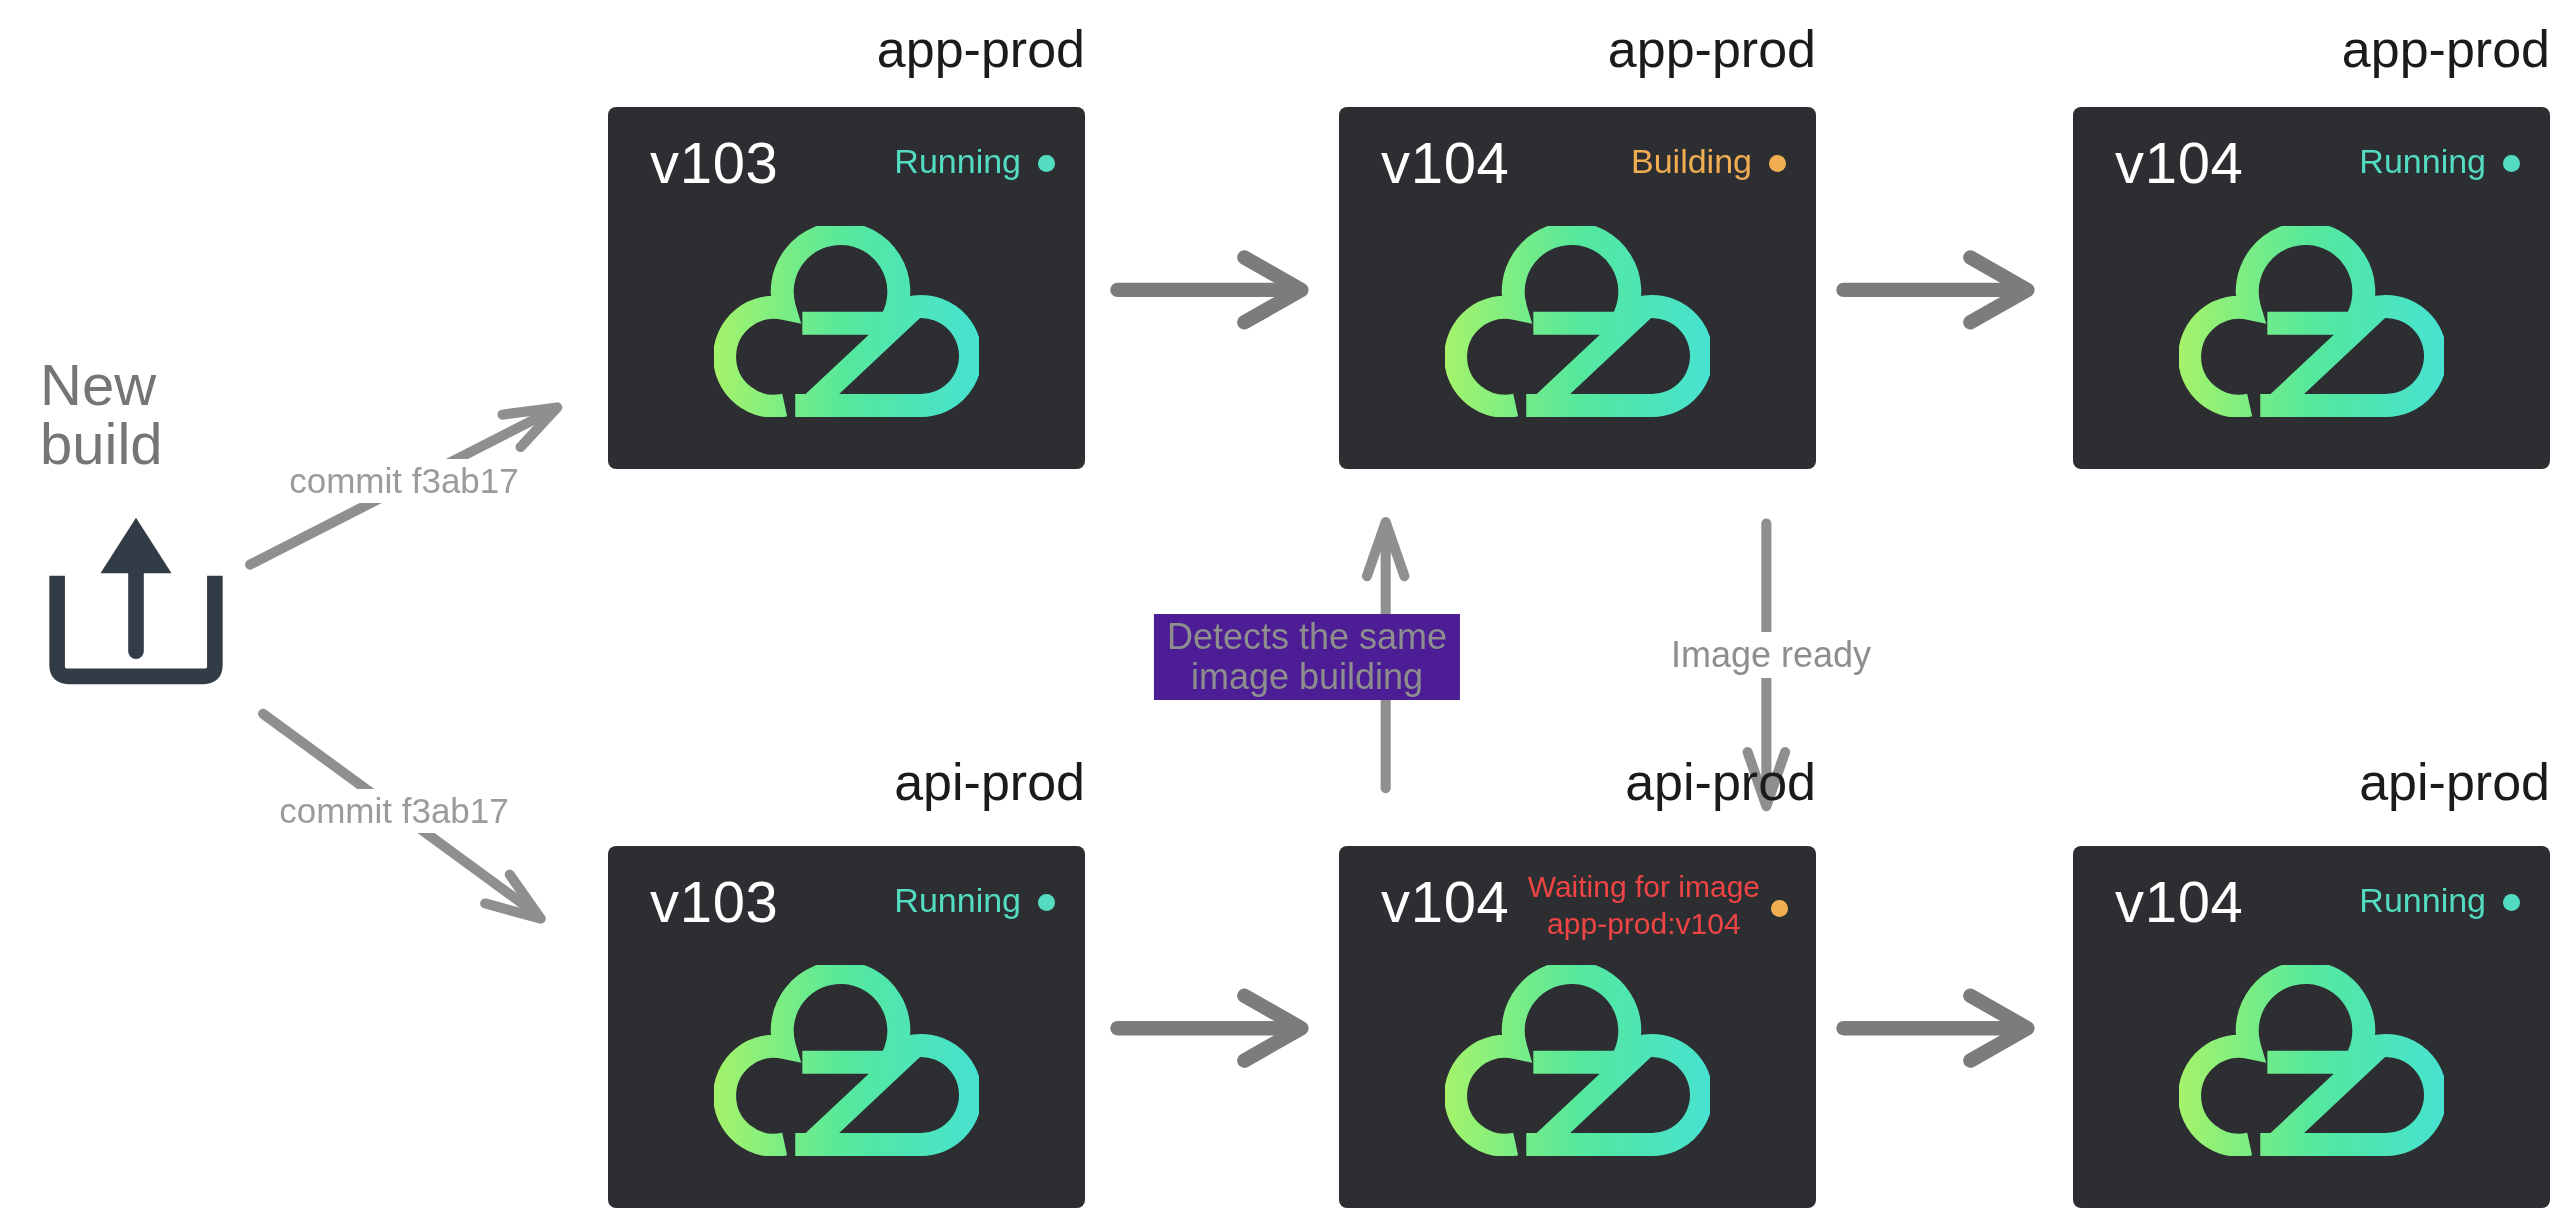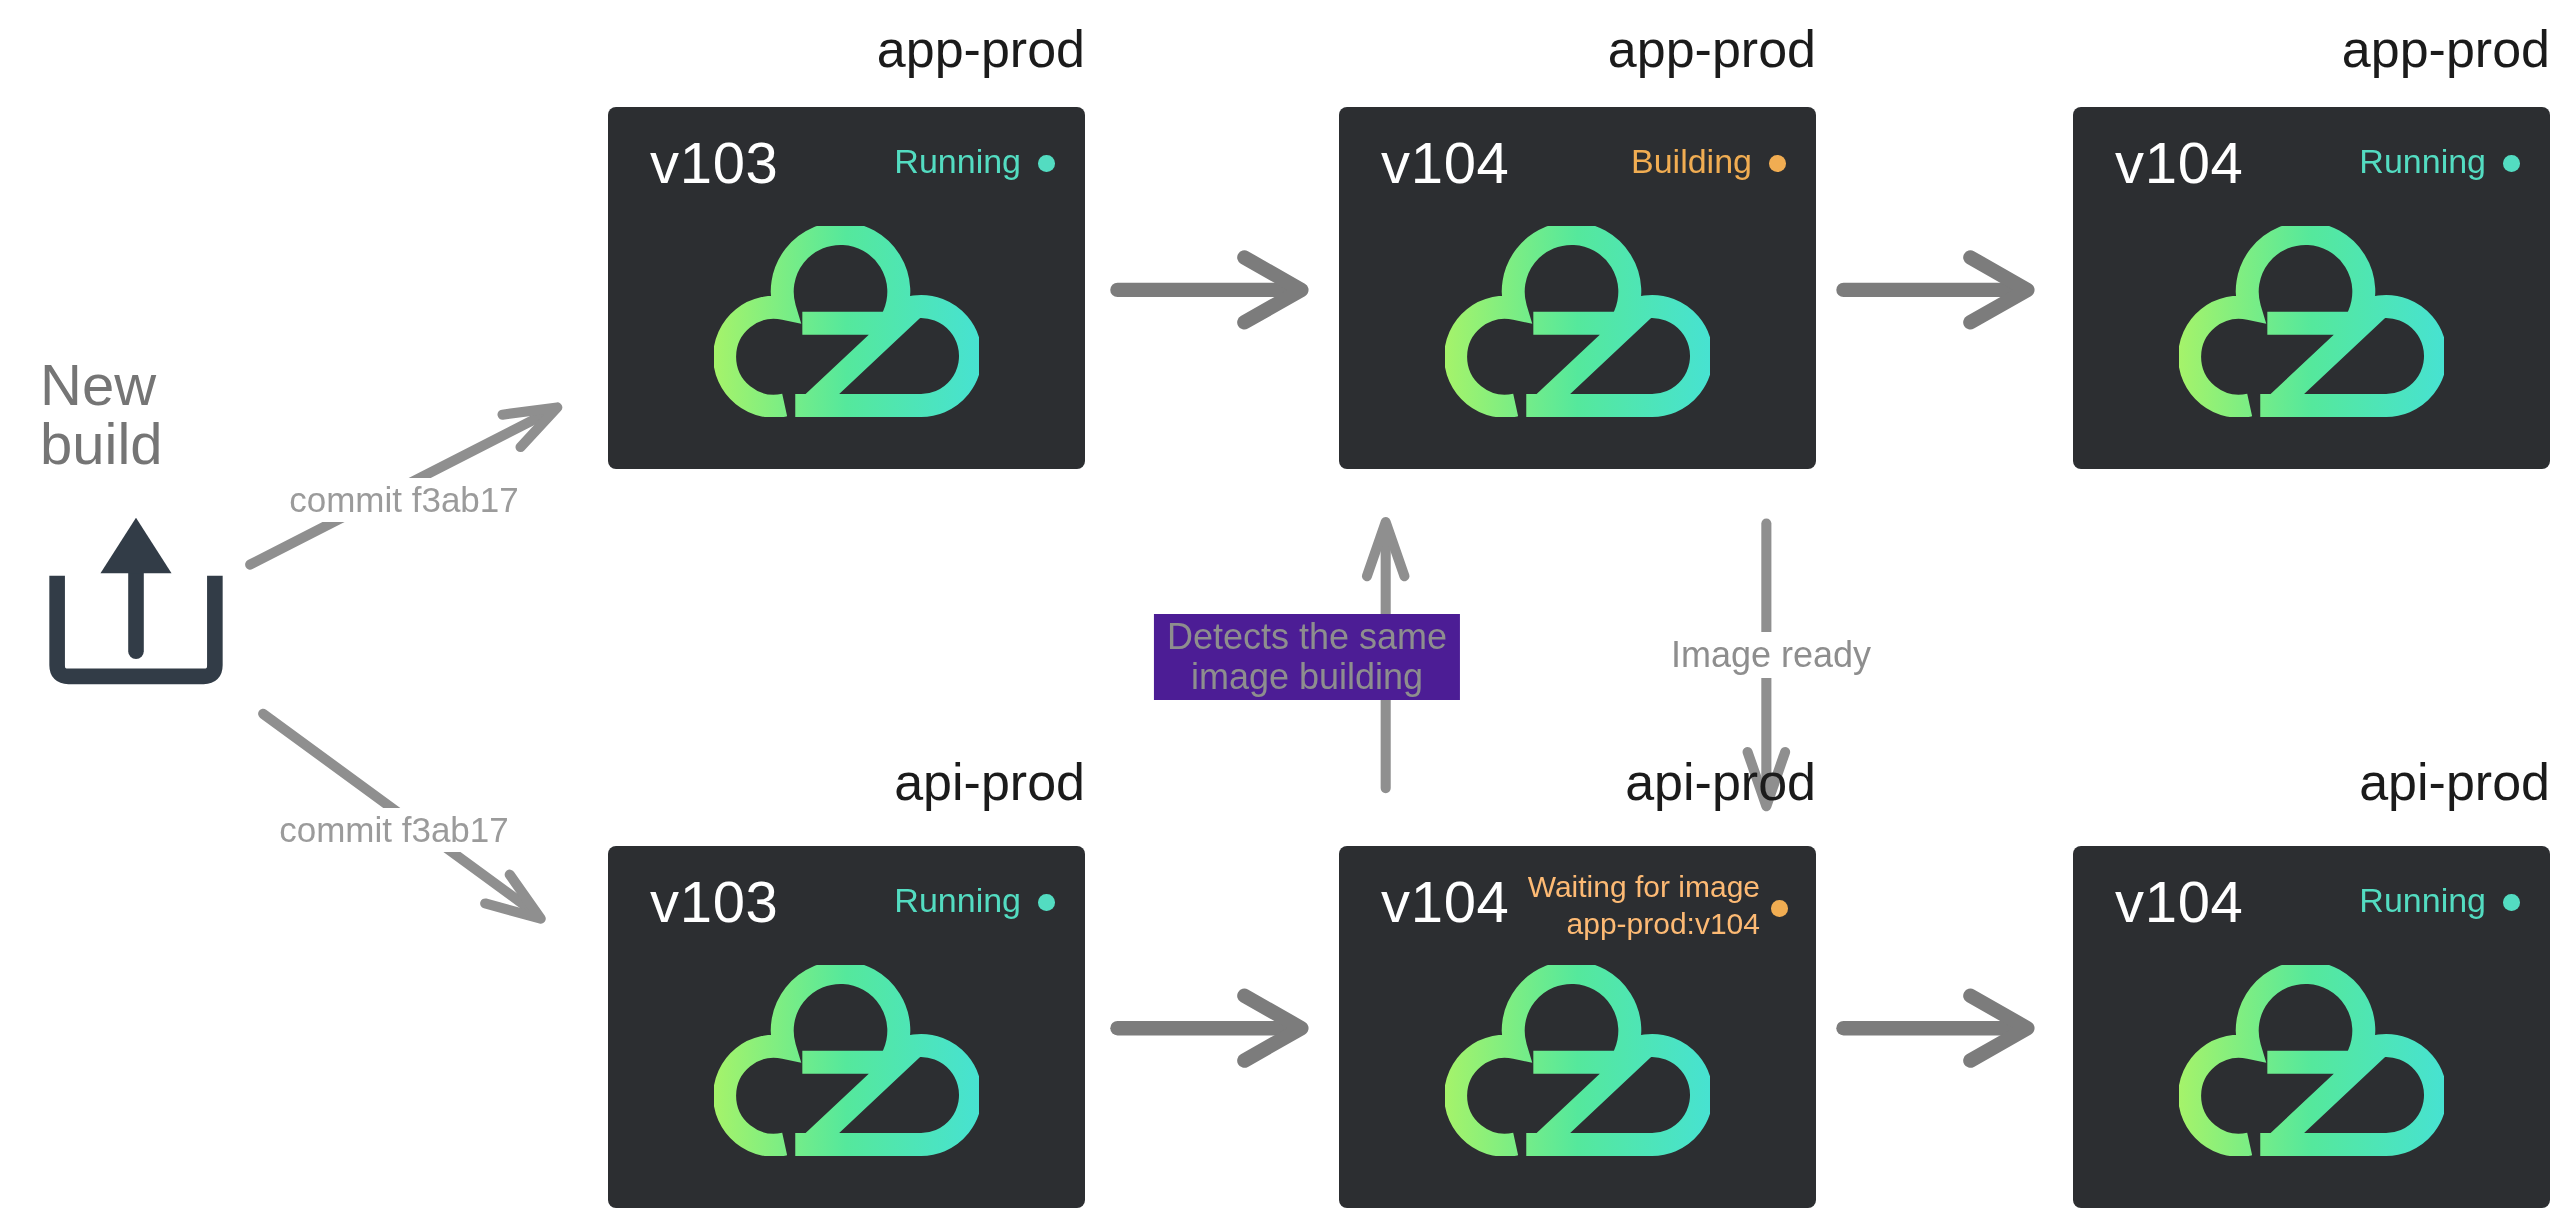--- a/index.html
+++ b/index.html
@@ -16,21 +16,21 @@
     position:absolute;width:477px;height:362px;
     background:#2c2e31;border-radius:8px;z-index:2;
   }
   .ver{
     position:absolute;left:42px;top:27px;
     font-size:58px;line-height:58px;color:#ffffff;letter-spacing:0.7px;
   }
   .status{position:absolute;z-index:3;margin-left:31px;}
   .s-running{right:64px;top:37px;font-size:34px;line-height:34px;color:#53dcc1;}
   .s-building{right:64px;top:37px;font-size:34px;line-height:34px;color:#f1ad52;}
-  .s-waiting{right:56px;top:21.6px;font-size:30px;line-height:37px;color:#fdba74;text-align:right;}
+  .s-waiting{right:56px;top:21.6px;font-size:30px;line-height:37px;color:#ef4444;text-align:center;}
   .s-waiting span{display:block;}
   .dot{position:absolute;width:16.6px;height:16.6px;border-radius:50%;}
   .d-running{background:#53dcc1;right:30px;top:48px;}
   .d-building{background:#f1ad52;right:30px;top:48px;}
   .d-waiting{background:#f1ad52;right:28px;top:54px;}
   .logo{position:absolute;left:106px;top:119px;width:265px;height:191px;}
 
   .card-title{
     position:absolute;width:477px;text-align:right;z-index:2;
     font-size:52px;line-height:53px;color:#1b1b1b;
@@ -42,21 +42,21 @@
   .newbuild{
     position:absolute;left:40px;top:355px;width:185px;z-index:2;
     font-size:58px;line-height:59px;color:#757575;
   }
   .upload{position:absolute;left:45px;top:514px;width:182px;height:174px;z-index:2;}
 
   
   .commit{
     position:absolute;transform:translateX(-50%);z-index:3;
     font-size:35px;line-height:35px;color:#9b9b9b;
-    background:#ffffff;padding:4.3px 10px;white-space:nowrap;margin-top:19px;
+    background:#ffffff;padding:4.3px 10px;white-space:nowrap;
   }
   .commit-top{left:404px;top:459px;}
   .commit-bottom{left:394px;top:789px;}
 
   .note{
     position:absolute;transform:translateX(-50%);z-index:3;
     text-align:center;font-size:36px;line-height:40px;color:#8e8e8e;white-space:nowrap;
   }
   .note span{display:block;}
   .note-config{left:851px;top:617px;}

